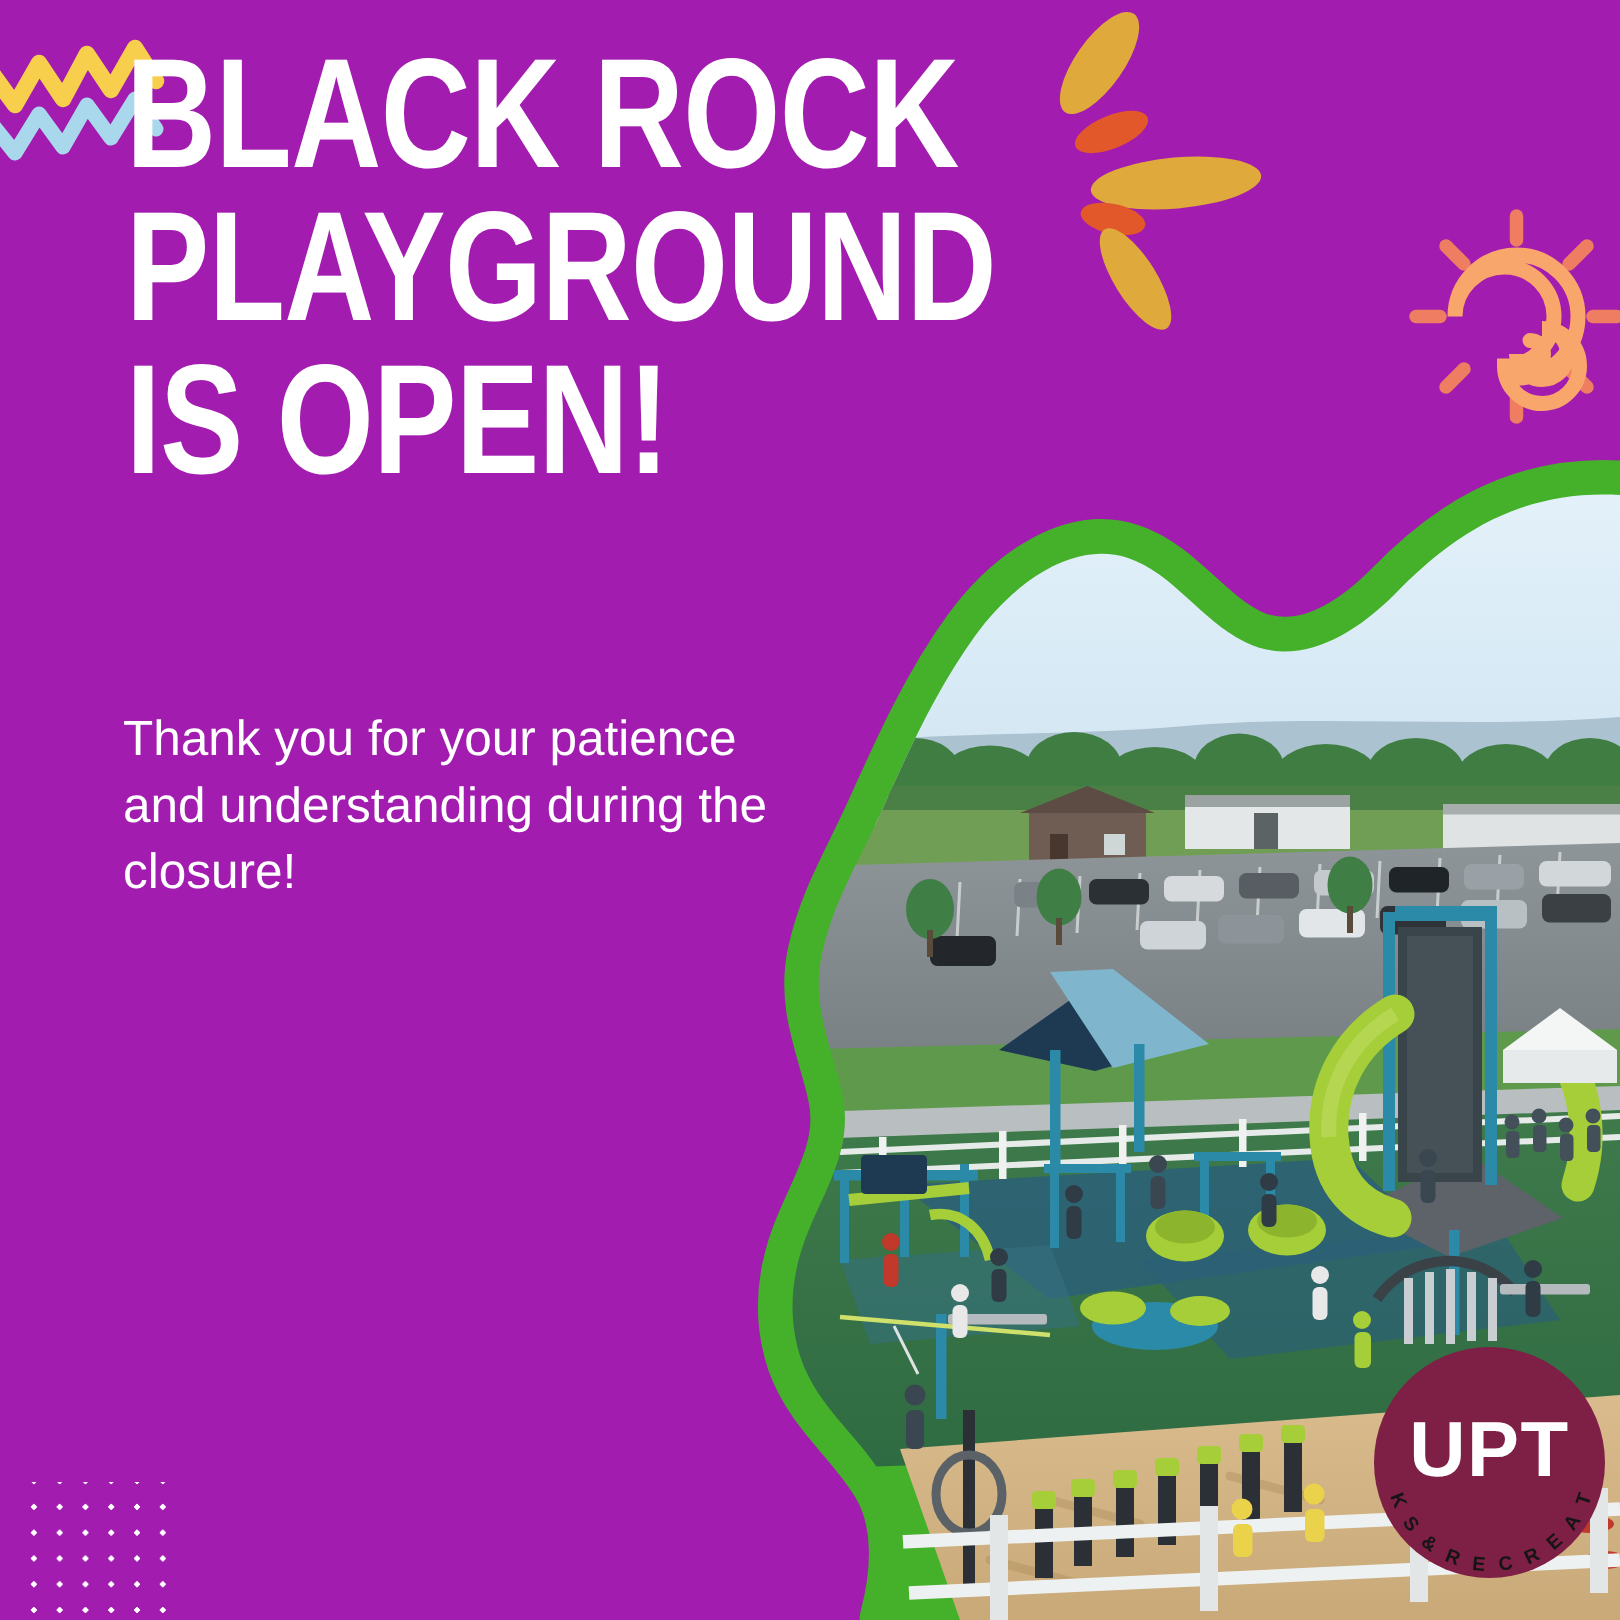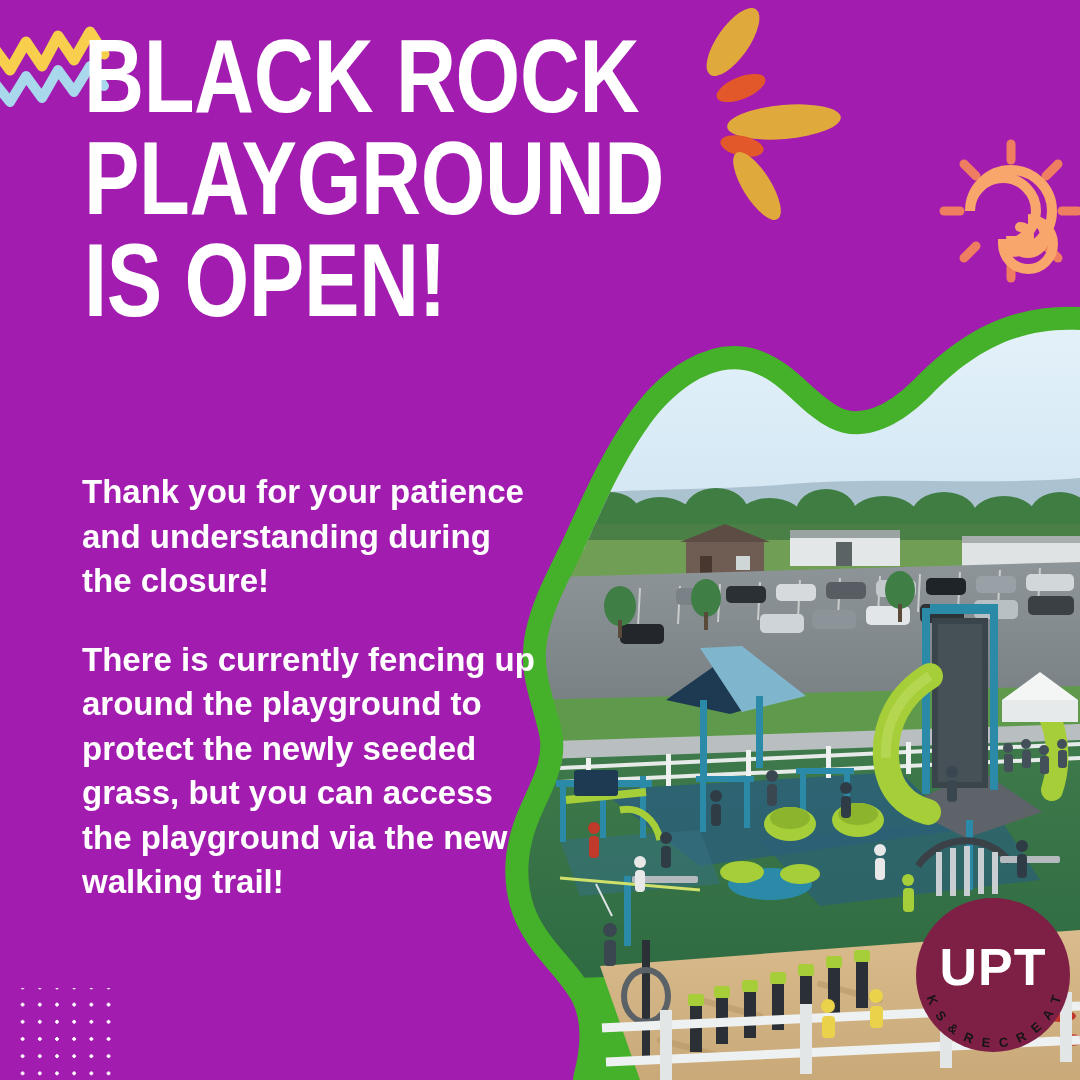--- a/index.html
+++ b/index.html
@@ -41,21 +41,21 @@
     letter-spacing:-0.5px;
     text-transform:uppercase;
     transform:scaleX(0.80);
     transform-origin:left top;
   }
   .headline .l{display:block;white-space:nowrap;}
 
   
   .body-copy{
     position:absolute;left:82px;top:470px;width:455px;
-    color:#ffffff;font-size:33px;line-height:1.35;font-weight:bold;
+    color:#ffffff;font-size:33px;line-height:1.35;font-weight:normal;
   }
   .body-copy p{margin:0 0 34px 0;}
   .body-copy p:last-child{margin-bottom:0;}
 
   
   .photo-wrap{position:absolute;left:0;top:0;width:1080px;height:1080px;}
 
   
   .logo-badge{
     position:absolute;left:916px;top:898px;width:154px;height:154px;
@@ -449,21 +449,20 @@
   <div class="dotgrid"></div>
 
   <div class="headline">
     <span class="l">Black Rock</span>
     <span class="l">Playground</span>
     <span class="l">Is Open!</span>
   </div>
 
   <div class="body-copy">
     <p>Thank you for your patience and understanding during the closure!</p>
-    <p>There is currently fencing up around the playground to protect the newly seeded grass, but you can access the playground via the new walking trail!</p>
   </div>
 
   <div class="logo-badge">
     <span class="upt">UPT</span>
   </div>
   <svg class="logo-curve" viewBox="0 0 172 172">
     <defs>
       <path id="arcPath" d="M 18,104 A 70,70 0 0 0 154,104"></path>
     </defs>
     <text>

